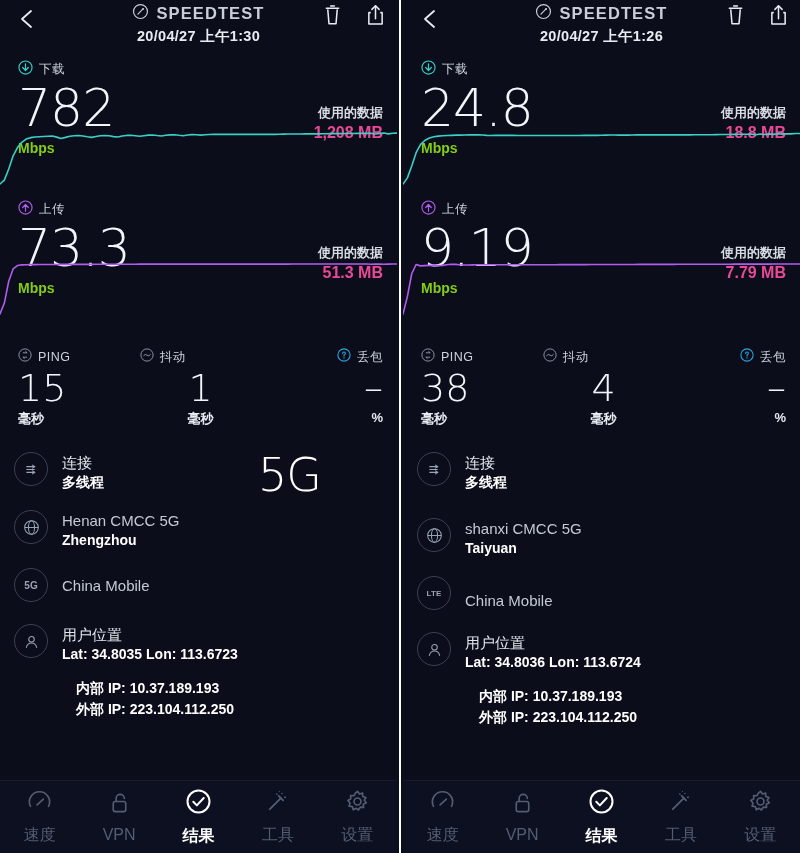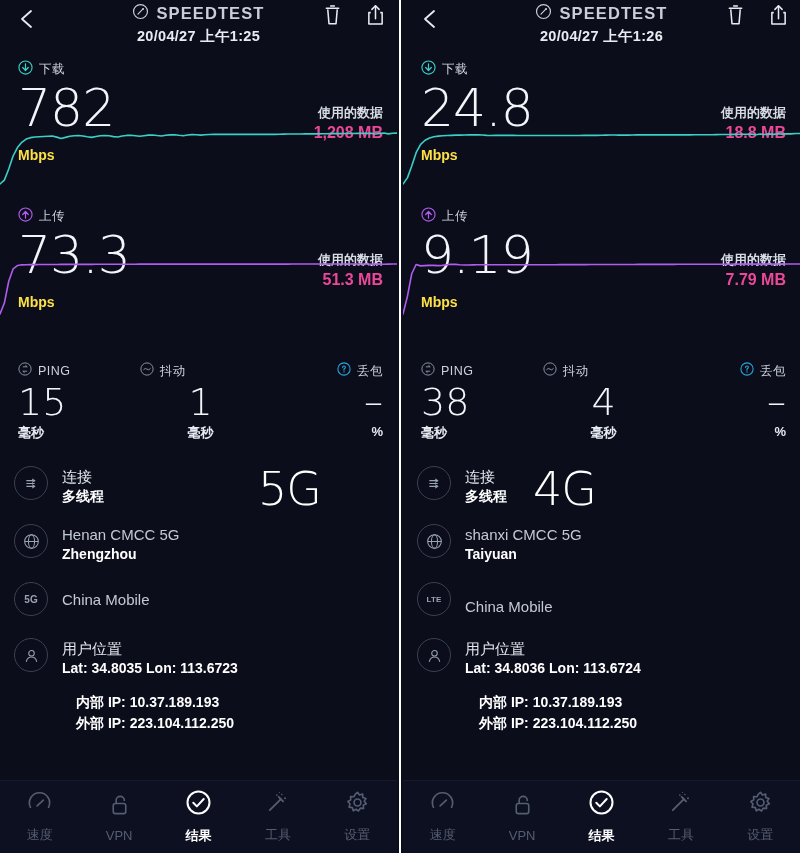--- a/index.html
+++ b/index.html
@@ -53,21 +53,21 @@
   .metric{ position:relative; padding:0 0 0 18px; }
   .metric-head{ display:flex; align-items:center; gap:6px; }
   .metric-label{ font-size:12.5px; color:#cdd3de; letter-spacing:.4px;text-align:center; }
   .metric-value{
     font-size:52px; line-height:58px;
     color:#f2f5f9; font-weight:300;
     font-family:"DejaVu Sans",sans-serif;
     letter-spacing:-1px;
   }
   .metric-unit{
-    font-size:14px; color:#fde047; font-weight:bold; margin-top:10px;
+    font-size:14px; color:#84cc16; font-weight:bold; margin-top:3px;
   }
   .data-used{
     position:absolute; right:14px; text-align:right;
   }
   .data-used .du-title{ font-size:13px; color:#d7dce5; font-weight:bold; }
   .data-used .du-val{ font-size:16px; color:#ec4899; font-weight:bold; margin-top:2px;}
 
   .graph{
     position:absolute; left:0; width:397px; height:68px;
   }
@@ -117,21 +117,21 @@
   .navbar{
     position:absolute; bottom:0; left:0; width:397px; height:73px;
     background:#0d1020; border-top:1px solid #161a2c;
     display:flex; align-items:center;
   }
   .nav-item{
     flex:1; display:flex; flex-direction:column; align-items:center; gap:7px;
     color:#555d72;
   }
   .nav-item.active{ color:#ffffff; }
-  .nav-label{ font-size:13px; }
+  .nav-label{ font-size:16px; }
   .nav-item.active .nav-label{ font-weight:bold; color:#ffffff; }
 </style>
 </head>
 <body>
 
 <div class="screens">
 
   <div class="panel">
 
     <div class="header">
@@ -159,21 +159,21 @@
             </svg>
         </span>
         <span>
           <svg width="19" height="22" viewBox="0 0 20 23">
               <path d="M5 9 H3 V21 H17 V9 H15" fill="none" stroke="#e8ecf2" stroke-width="1.6" stroke-linejoin="round"></path>
               <path d="M10 15.5 V2" stroke="#e8ecf2" stroke-width="1.6" stroke-linecap="round"></path>
               <path d="M6.2 5.6 L10 1.8 L13.8 5.6" fill="none" stroke="#e8ecf2" stroke-width="1.6" stroke-linecap="round" stroke-linejoin="round"></path>
             </svg>
         </span>
       </div>
-      <div class="datestamp">20/04/27 上午1:25</div>
+      <div class="datestamp">20/04/27 上午1:30</div>
     </div>
 
     <div class="metric" style="margin-top:4px;">
       <div class="metric-head">
         <span>
           <svg width="15" height="15" viewBox="0 0 16 16">
               <circle cx="8" cy="8" r="7" fill="none" stroke="#3ad0c8" stroke-width="1.2"></circle>
               <path d="M8 4 V11 M5 8 L8 11.2 L11 8" fill="none" stroke="#3ad0c8" stroke-width="1.3" stroke-linecap="round" stroke-linejoin="round"></path>
             </svg>
         </span>
@@ -497,36 +497,35 @@
               </svg>
           </span>
           <span class="stat-label">丢包</span>
         </div>
         <div class="stat-value">–</div>
         <div class="stat-unit">%</div>
       </div>
     </div>
 
     <div class="info" style="margin-top:18px;">
-      <div class="net-badge" style="left:130px; top:6px;">4G</div>
 
       <div class="info-row">
         <div class="circ">
           <svg width="17" height="17" viewBox="0 0 18 18">
               <path d="M4 6 H12 M4 9 H12 M4 12 H12" stroke="#9aa3b4" stroke-width="1.2" stroke-linecap="round"></path>
               <path d="M10 4.4 L12.6 6 L10 7.6 M10 10.4 L12.6 12 L10 13.6" fill="none" stroke="#9aa3b4" stroke-width="1.1" stroke-linecap="round" stroke-linejoin="round"></path>
             </svg>
         </div>
         <div class="info-text">
           <div class="it-line1 cn">连接</div>
           <div class="it-line2">多线程</div>
         </div>
       </div>
 
-      <div class="info-row" style="margin-top:18px;">
+      <div class="info-row" style="margin-top:26px;">
         <div class="circ">
           <svg width="19" height="19" viewBox="0 0 20 20">
               <circle cx="10" cy="10" r="7.2" fill="none" stroke="#9aa3b4" stroke-width="1.1"></circle>
               <ellipse cx="10" cy="10" rx="3.2" ry="7.2" fill="none" stroke="#9aa3b4" stroke-width="1.1"></ellipse>
               <path d="M3 10 H17" stroke="#9aa3b4" stroke-width="1.1"></path>
             </svg>
         </div>
         <div class="info-text">
           <div class="it-line1">shanxi CMCC 5G</div>
           <div class="it-line2">Taiyuan</div>

